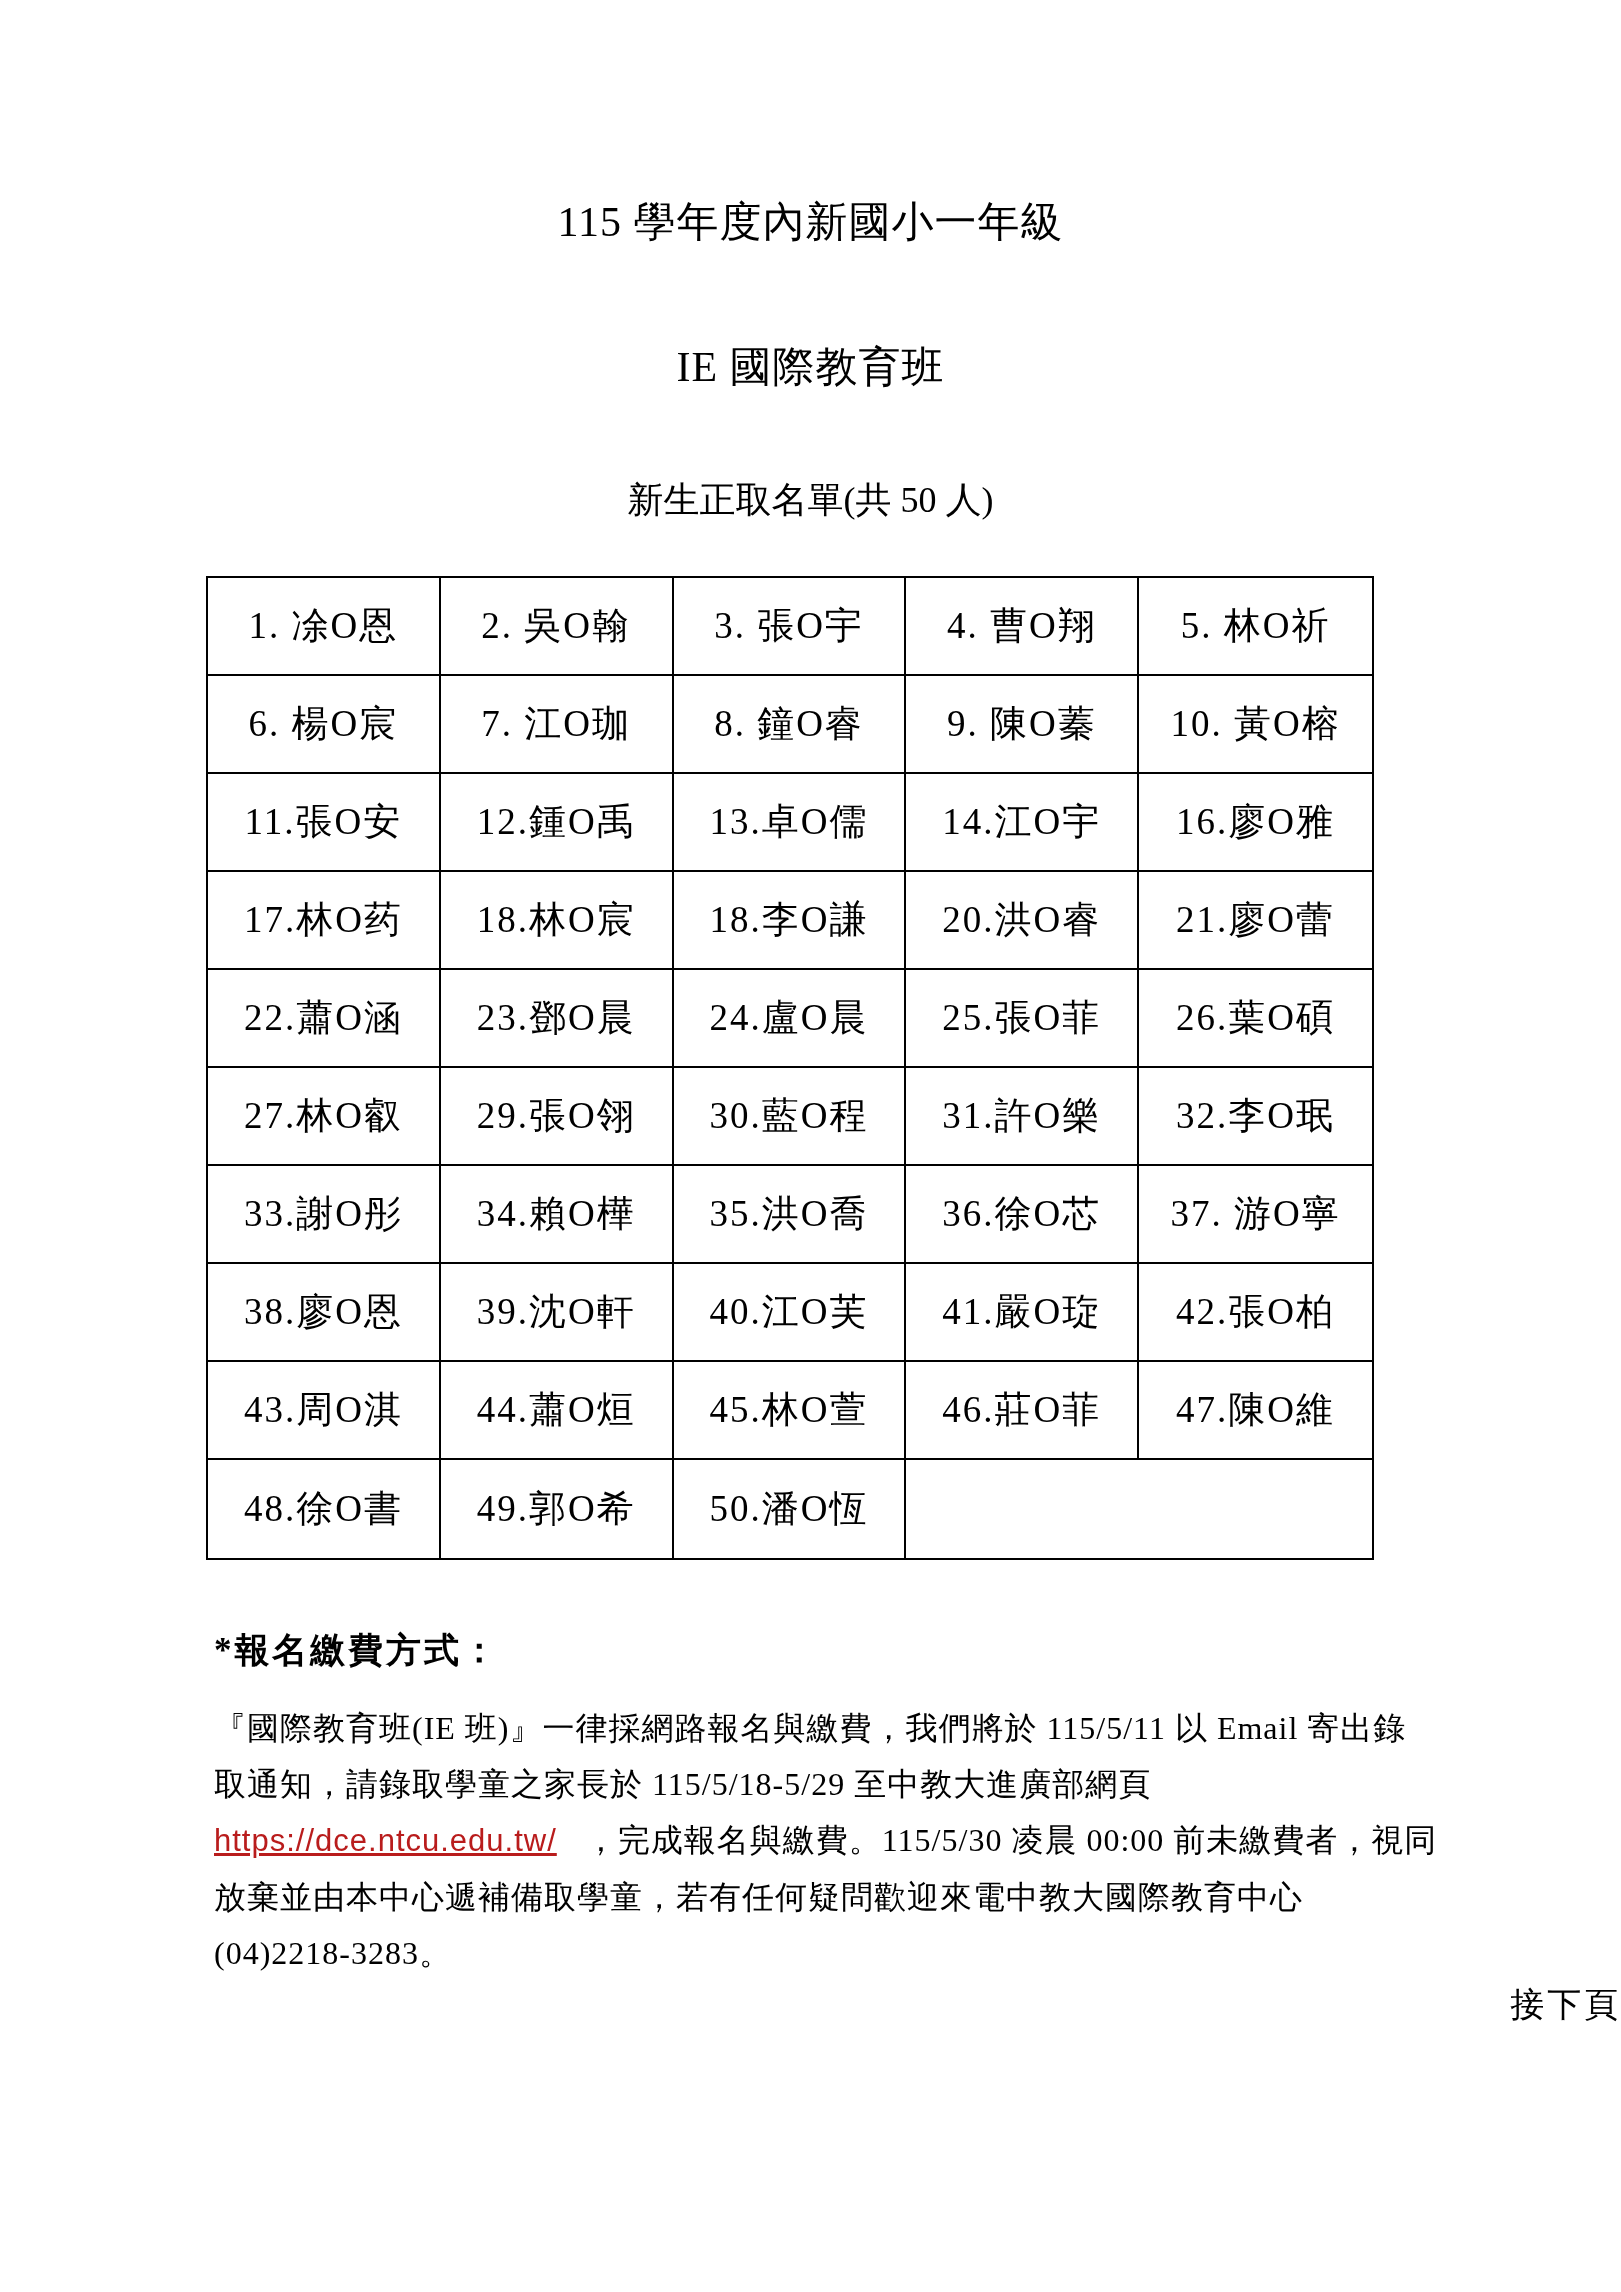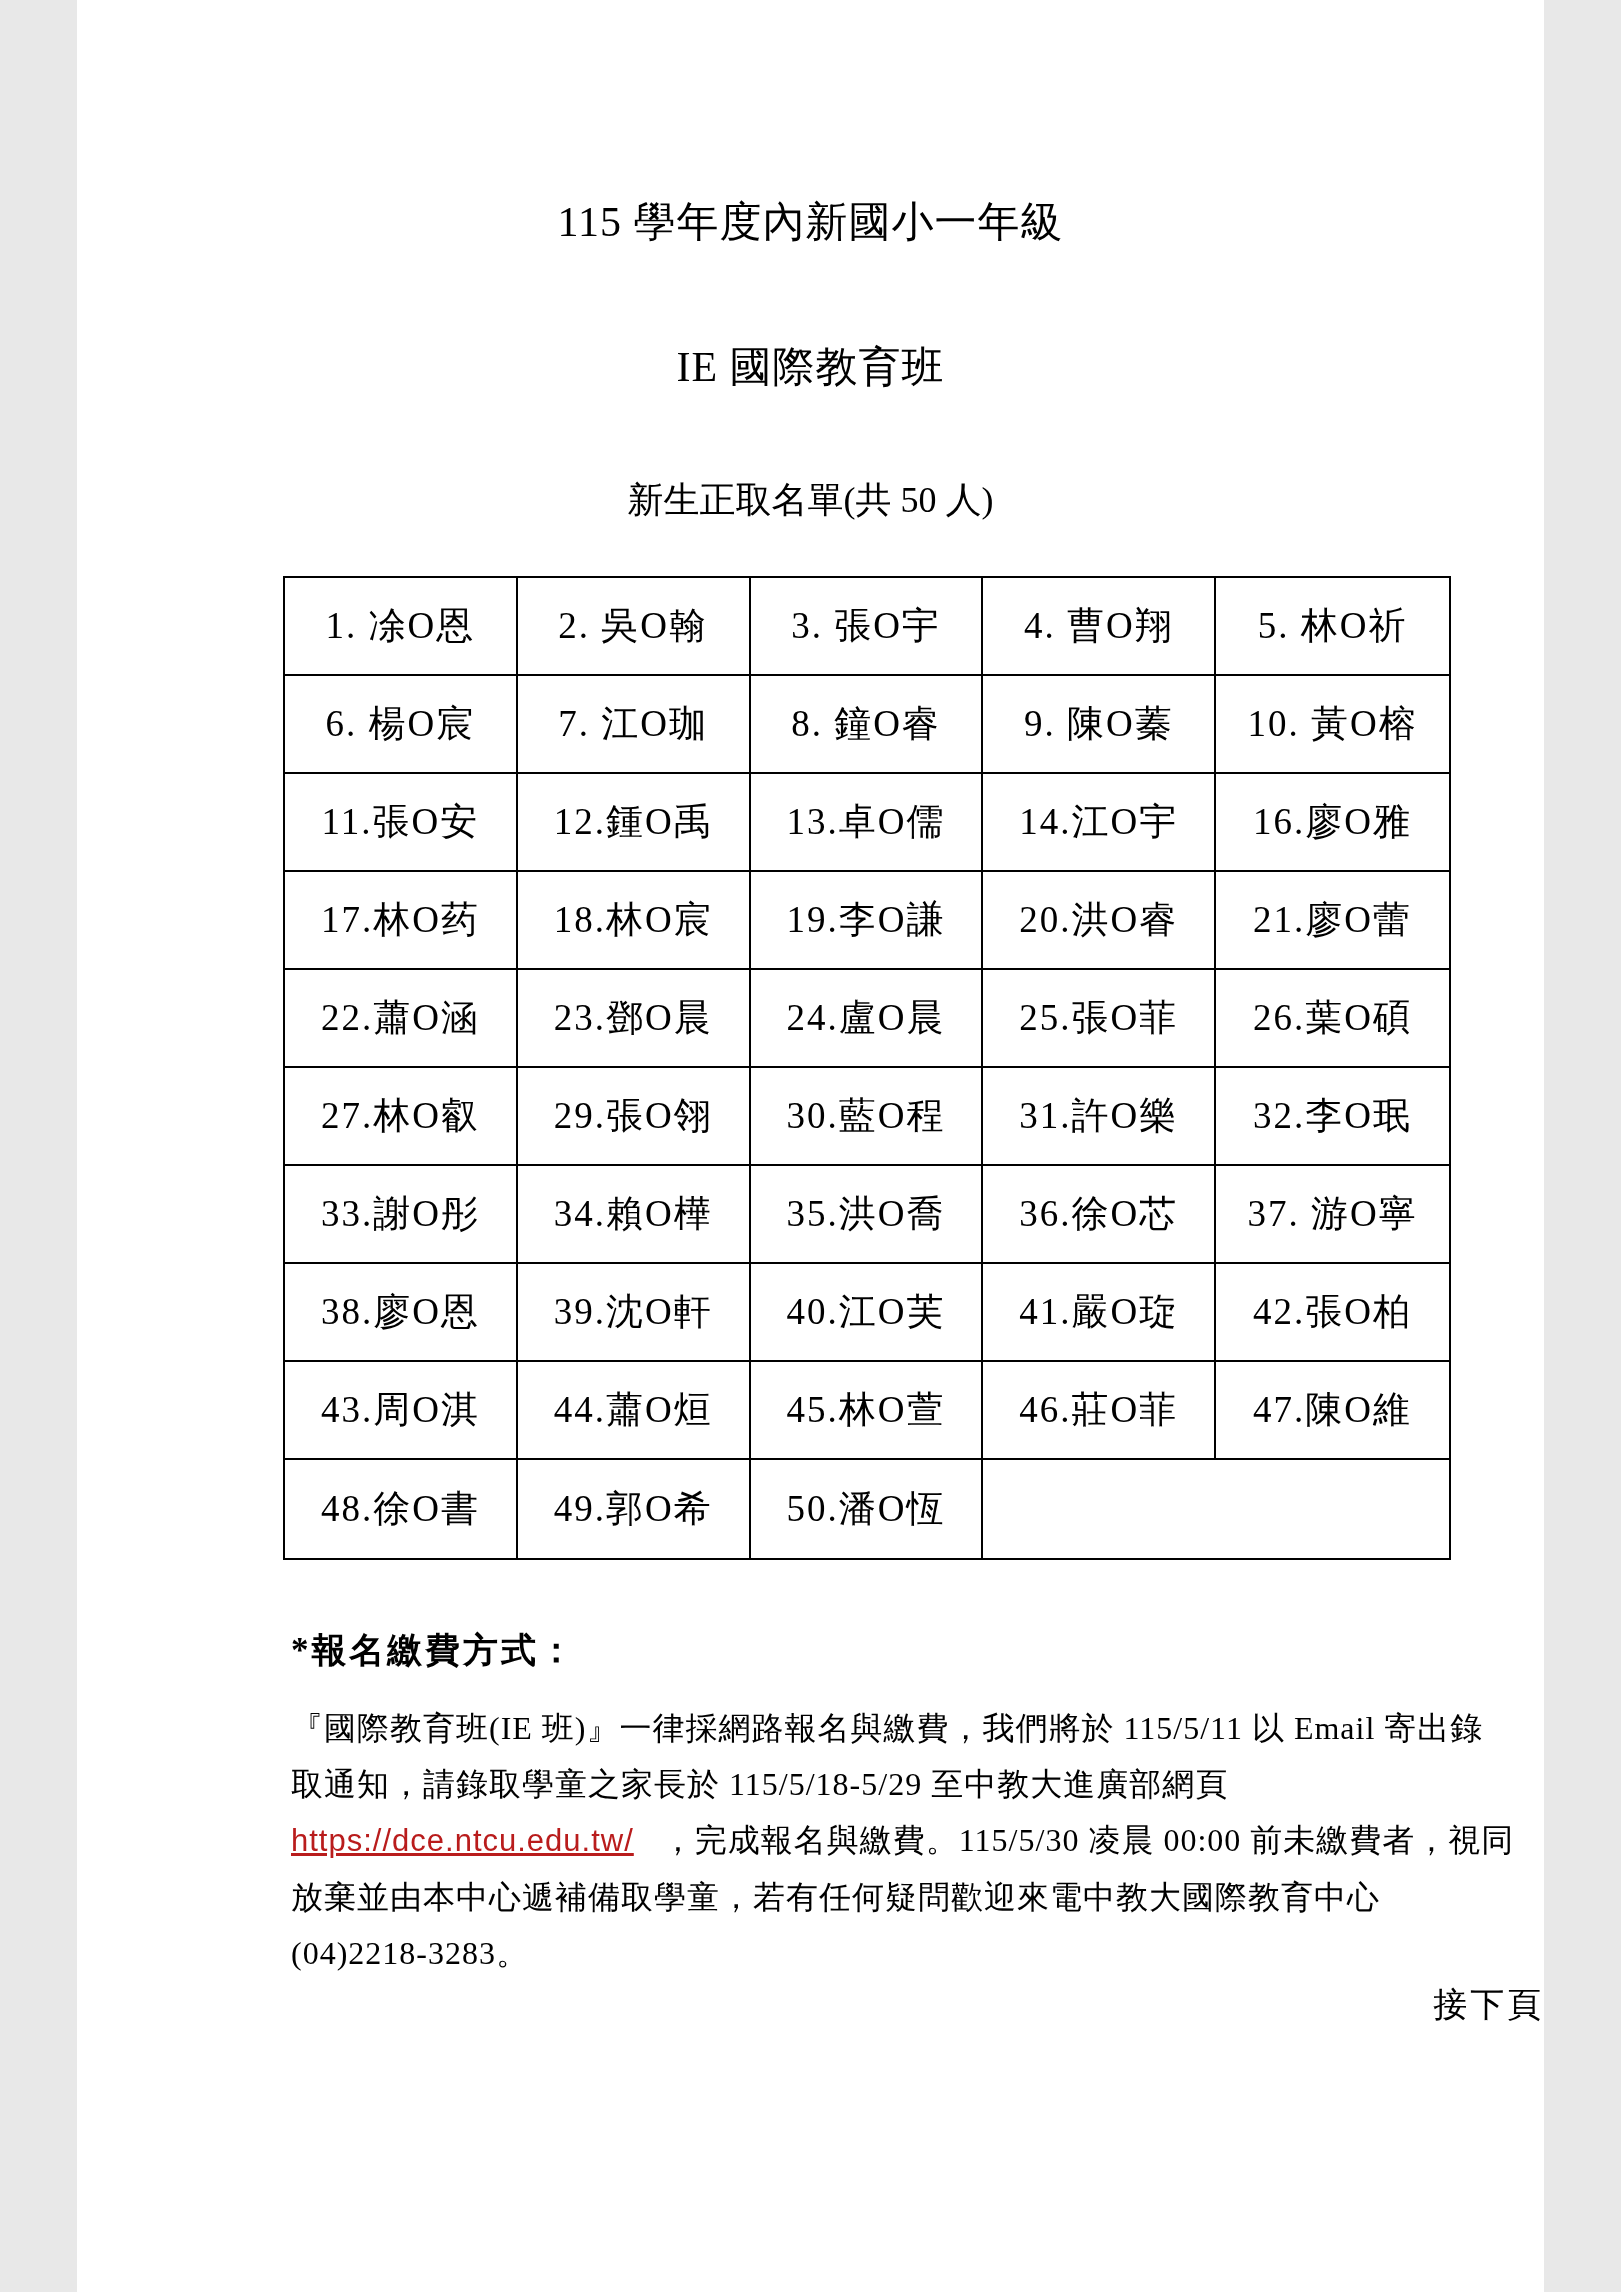--- a/index.html
+++ b/index.html
@@ -1,21 +1,21 @@
 <!DOCTYPE html>
 <html><head>
 <meta charset="utf-8">
 <style>
   * { margin: 0; padding: 0; box-sizing: border-box; }
   html, body { background: #e8e8e8; }
   body { font-family: "Liberation Serif", "DejaVu Serif", serif; color: #000; }
 
   .page {
     position: relative;
-    width: 1467px;
+    width: 1621px;
     height: 2293px;
     margin: 0 auto;
     background: #ffffff;
     overflow: hidden;
   }
 
   .doc-title {
     position: absolute;
     top: 194px; left: 0; width: 100%;
     text-align: center;
@@ -118,21 +118,21 @@
       <div class="roster-cell">8. 鐘O睿</div>
       <div class="roster-cell">9. 陳O蓁</div>
       <div class="roster-cell">10. 黃O榕</div>
       <div class="roster-cell">11.張O安</div>
       <div class="roster-cell">12.鍾O禹</div>
       <div class="roster-cell">13.卓O儒</div>
       <div class="roster-cell">14.江O宇</div>
       <div class="roster-cell">16.廖O雅</div>
       <div class="roster-cell">17.林O药</div>
       <div class="roster-cell">18.林O宸</div>
-      <div class="roster-cell">19.李O謙</div>
+      <div class="roster-cell">18.李O謙</div>
       <div class="roster-cell">20.洪O睿</div>
       <div class="roster-cell">21.廖O蕾</div>
       <div class="roster-cell">22.蕭O涵</div>
       <div class="roster-cell">23.鄧O晨</div>
       <div class="roster-cell">24.盧O晨</div>
       <div class="roster-cell">25.張O菲</div>
       <div class="roster-cell">26.葉O碩</div>
       <div class="roster-cell">27.林O叡</div>
       <div class="roster-cell">29.張O翎</div>
       <div class="roster-cell">30.藍O程</div>

